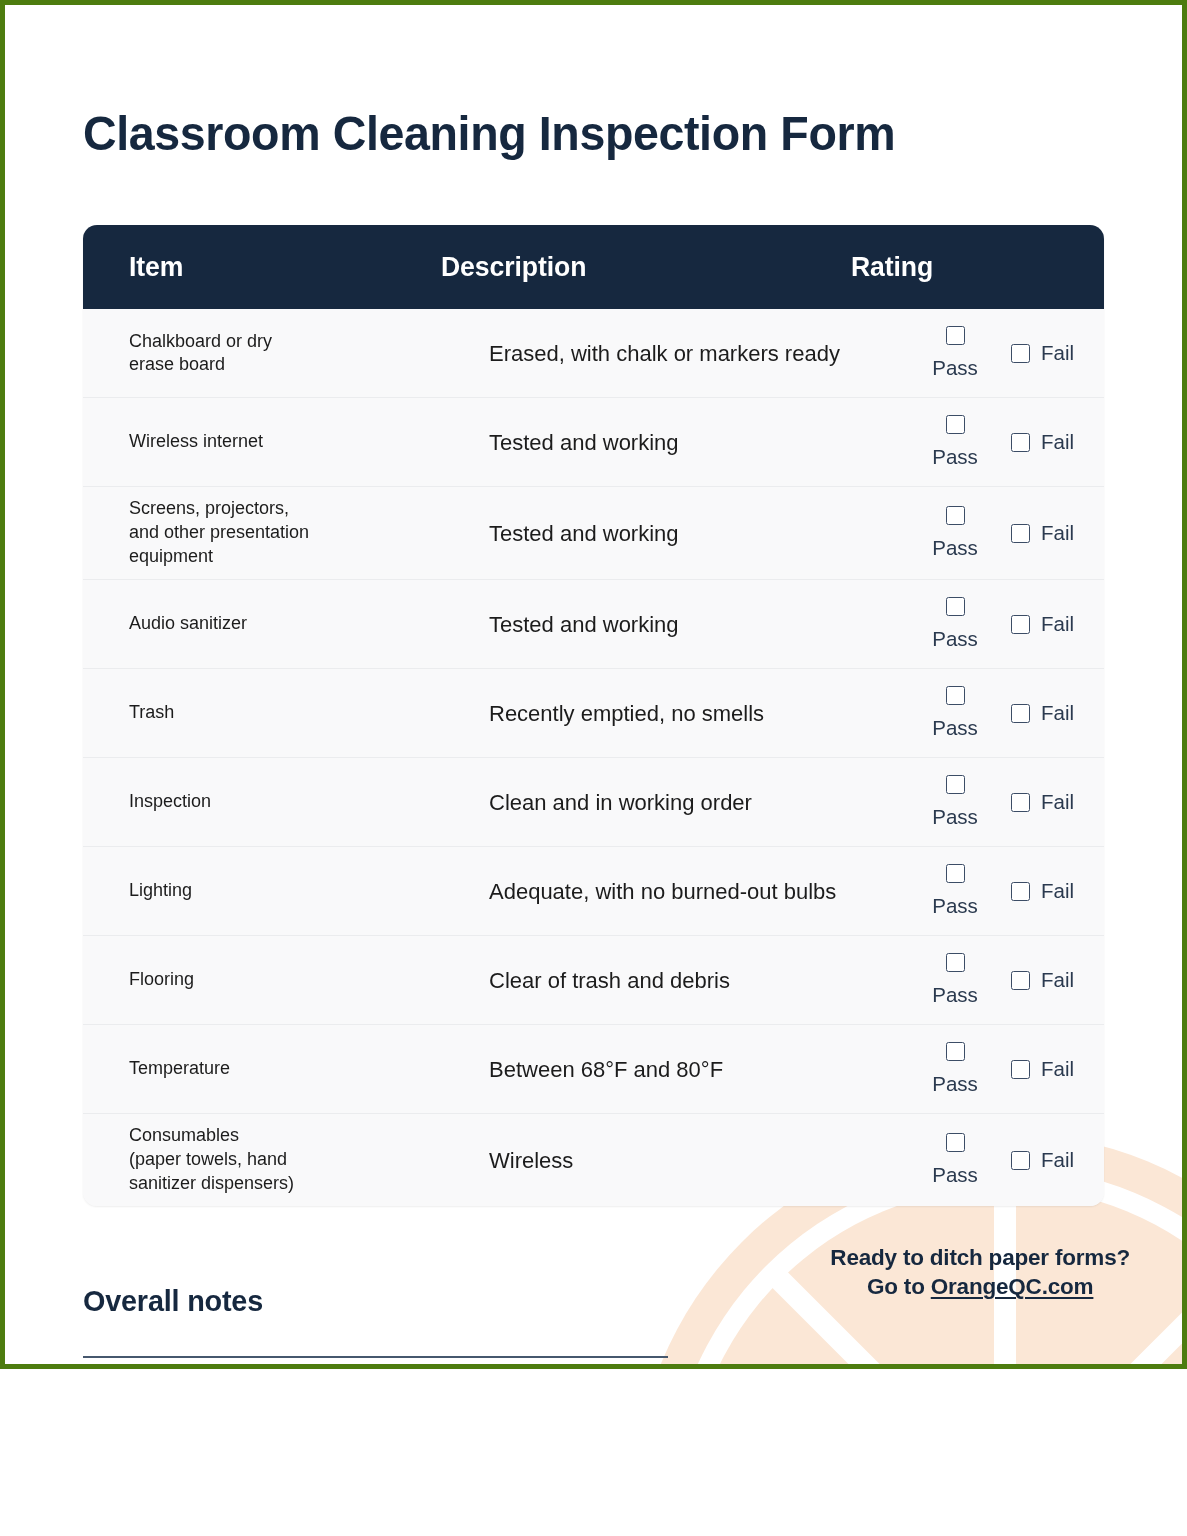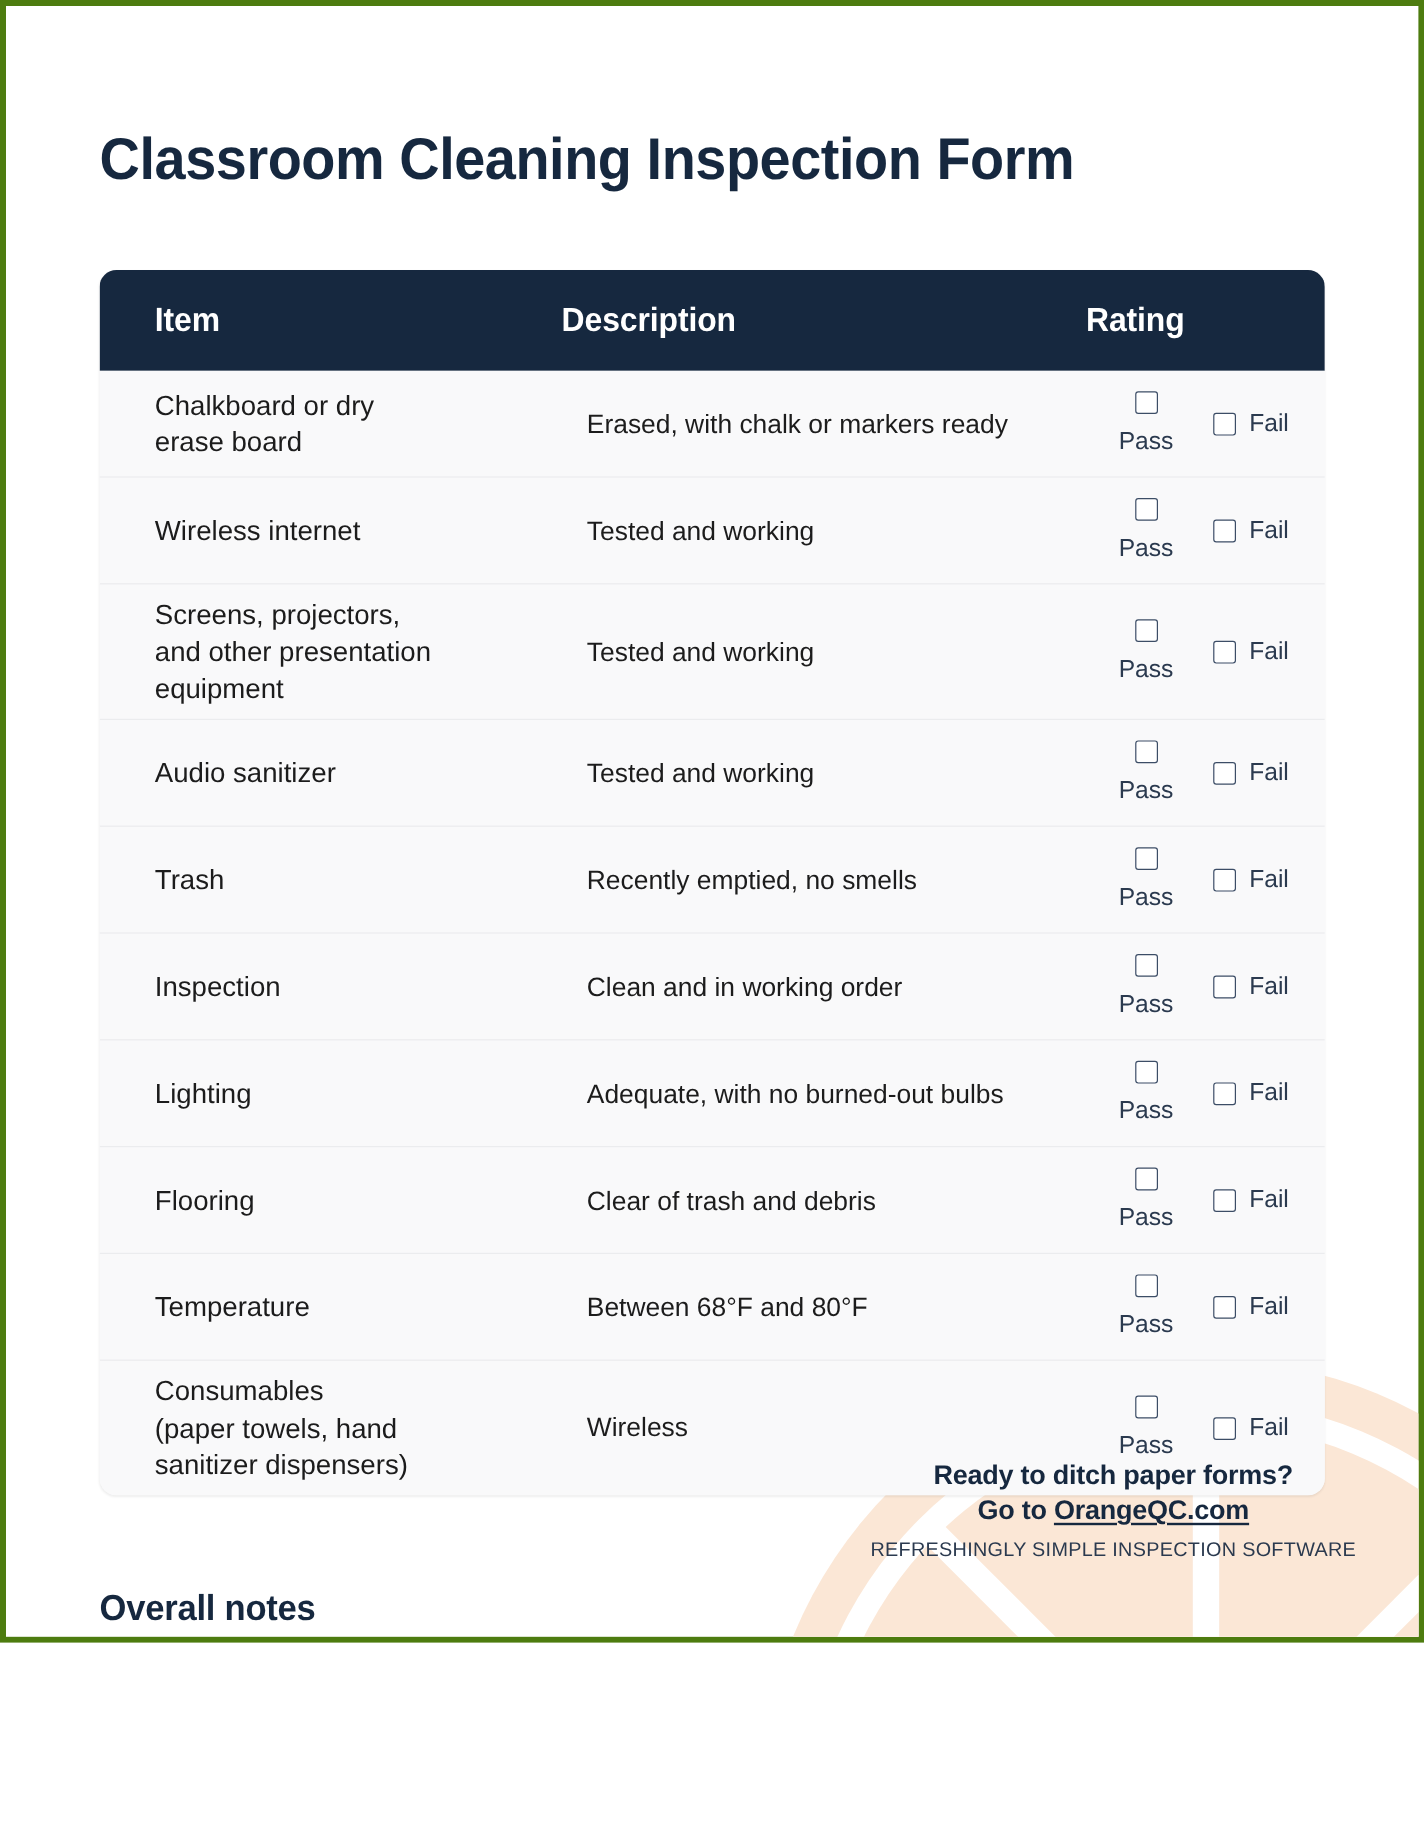--- a/index.html
+++ b/index.html
@@ -60,21 +60,20 @@
     background: #f9f9fa;
     box-shadow: 0 1px 2px rgba(0,0,0,0.07);
   }
 
   .thead {
     display: flex;
     align-items: center;
     background: #16283f;
     height: 84px;
     padding: 0 0 0 46px;
-    gap: 27px;
   }
 
   .th {
     color: #ffffff;
     font-size: 28px;
     font-weight: 700;
     letter-spacing: -0.1px;
     transform: scaleX(0.95);
     transform-origin: left center;
   }
@@ -88,21 +87,21 @@
     align-items: center;
     padding: 0 0 0 46px;
     background: #f9f9fa;
     border-top: 1px solid #ebecee;
     min-height: 64px;
     box-sizing: border-box;
   }
   .row:first-of-type { border-top: none; }
 
   .cell-item {
-    font-size: 23px;
+    font-size: 18px;
     line-height: 1.33;
     color: #1c1c1c;
     padding: 10px 0;
     box-sizing: border-box;
   }
 
   .cell-desc {
     font-size: 22px;
     line-height: 1.33;
     color: #1c1c1c;
@@ -385,16 +384,15 @@
         <div class="note-line"></div>
       </div>
 
   </div>
 
   <div class="cta">
     <div class="cta-line">Ready to ditch paper forms?</div>
     <div class="cta-line">
       <span>Go to </span><span class="cta-link">OrangeQC.com</span>
     </div>
-    <div class="cta-tagline">REFRESHINGLY SIMPLE INSPECTION SOFTWARE</div>
   </div>
 
 </div>
 
 </body></html>

